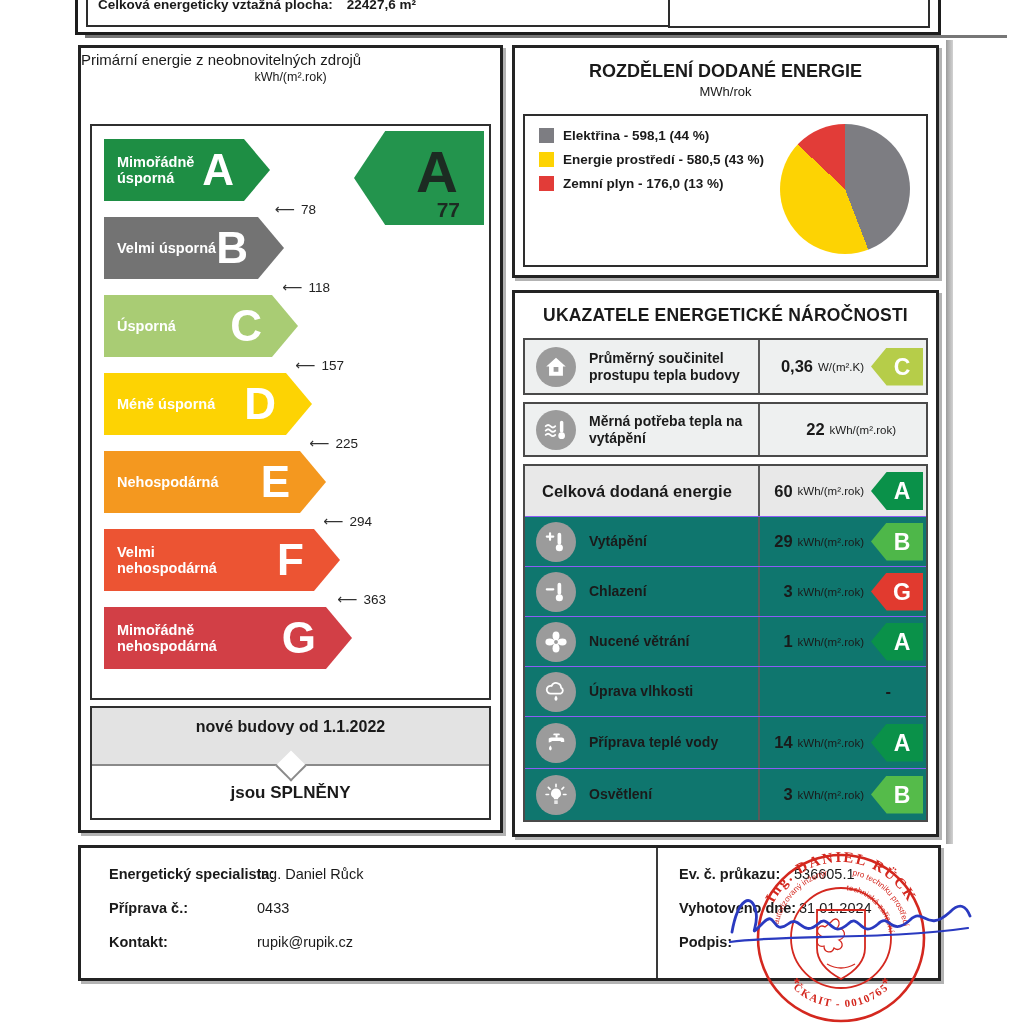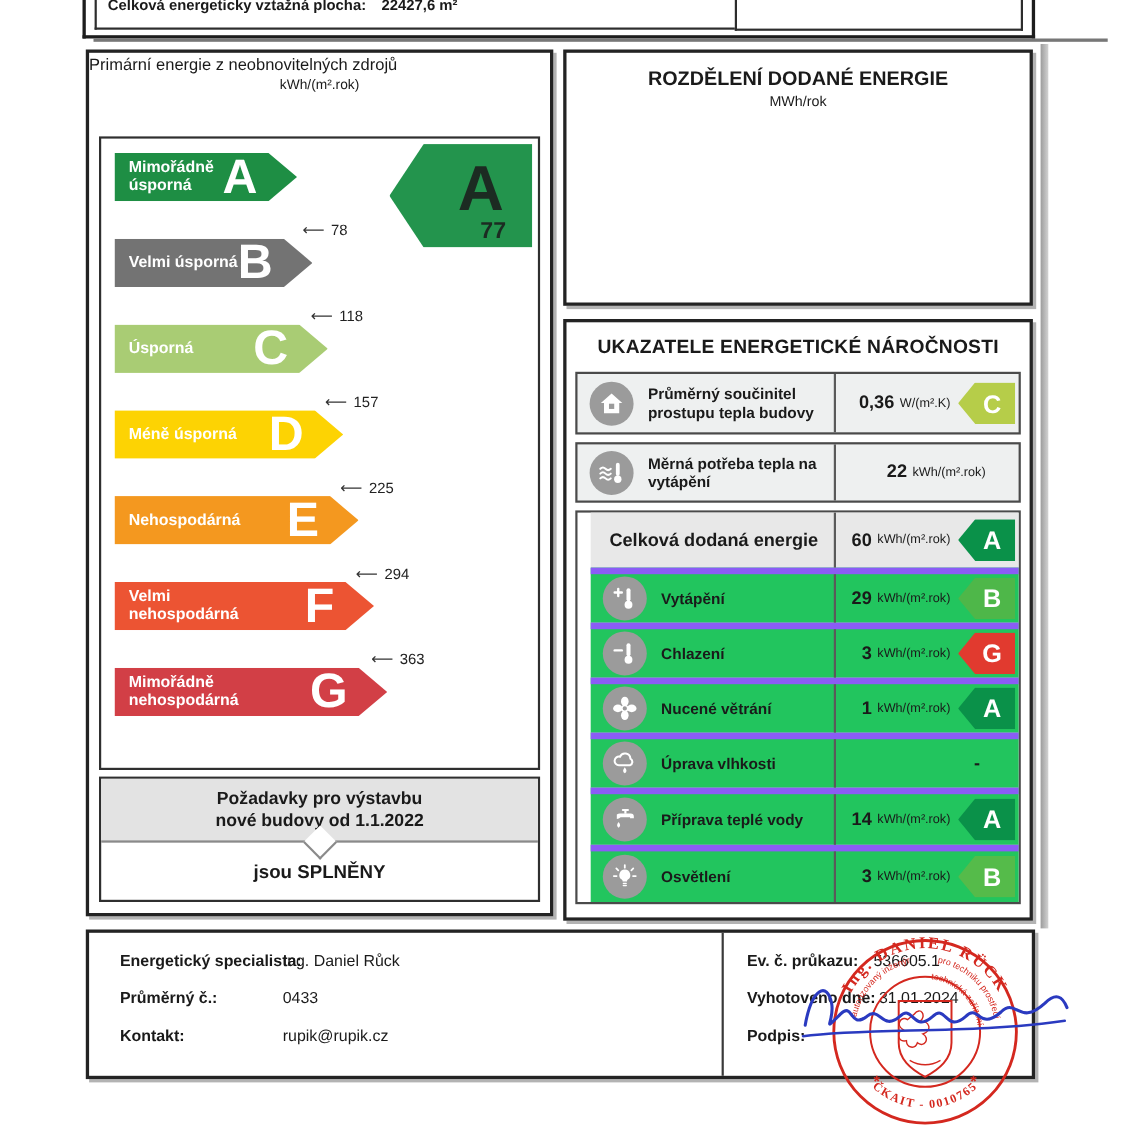--- a/index.html
+++ b/index.html
@@ -17,21 +17,21 @@
   #scan-edge{position:absolute;left:946px;top:40px;width:7px;height:804px;background:linear-gradient(90deg,#9c9c9c,#d2d2d2);}
 
   
   #class-panel{left:78px;top:45px;width:419px;height:782px;}
   #class-panel .p-title{text-align:center;font-size:21px;font-weight:bold;margin-top:10px;letter-spacing:.3px;}
   #class-panel .p-sub{text-align:left;font-size:15px;font-weight:normal;margin-top:3px;}
   #class-panel .p-unit{text-align:center;font-size:12.5px;margin-top:2px;}
   #class-chart{position:absolute;left:9px;right:9px;top:76px;height:576px;border:2px solid #2f2f2f;padding:13px 0 0 12px;box-sizing:border-box;}
   .crow{position:relative;height:78px;}
   .crow:last-child{height:62px;}
-  .arrow{position:relative;height:44px;clip-path:polygon(0 0,calc(100% - 26px) 0,100% 50%,calc(100% - 26px) 100%,0 100%);}
+  .arrow{position:relative;height:62px;clip-path:polygon(0 0,calc(100% - 26px) 0,100% 50%,calc(100% - 26px) 100%,0 100%);}
   .clabel{position:absolute;left:13px;top:50%;transform:translateY(-50%);width:118px;color:#fff;font-weight:bold;font-size:14.5px;line-height:1.12;}
   .cletter{position:absolute;right:36px;top:50%;transform:translateY(-50%);color:#fff;font-weight:bold;font-size:44px;line-height:1;}
   .threshold{position:absolute;top:62px;left:0;height:16px;display:flex;justify-content:flex-end;align-items:center;gap:7px;font-size:13.5px;color:#222;}
   .th-arrow{font-size:14px;letter-spacing:-1px;color:#333;}
   #rating-arrow{position:absolute;left:262px;top:5px;width:130px;height:94px;clip-path:polygon(0 50%,24% 0,100% 0,100% 100%,24% 100%);}
   #rating-arrow .r-letter{position:absolute;right:26px;top:44%;transform:translateY(-50%);font-size:58px;font-weight:bold;color:#1c2b22;line-height:1;}
   #rating-arrow .r-value{position:absolute;right:24px;bottom:5px;font-size:21px;font-weight:bold;color:#1c2b22;line-height:1;}
   #req-box{position:absolute;left:9px;right:9px;top:658px;height:114px;border:2px solid #2f2f2f;box-sizing:border-box;}
   #req-grey{position:relative;height:58px;background:#e3e3e3;border-bottom:2px solid #8a8a8a;text-align:center;font-size:16px;font-weight:bold;padding-top:9px;box-sizing:border-box;line-height:1.25;}
   #req-notch{position:absolute;left:50%;top:47px;width:22px;height:22px;transform:translateX(-50%) rotate(45deg);background:#fff;border-right:2px solid #8a8a8a;border-bottom:2px solid #8a8a8a;box-sizing:border-box;}
@@ -46,22 +46,22 @@
   .legend-item{display:flex;align-items:center;gap:9px;margin-bottom:9px;}
   .swatch{width:15px;height:15px;flex:0 0 15px;}
   .legend-text{font-size:13.5px;font-weight:bold;}
   .pie{position:absolute;right:16px;top:8px;width:130px;height:130px;border-radius:50%;}
 
   
   #ind-panel{left:512px;top:290px;width:421px;height:541px;}
   #ind-panel .p-title{text-align:center;font-size:17.5px;font-weight:bold;margin-top:12px;letter-spacing:.2px;}
   #ind-rows{position:absolute;left:8px;right:8px;top:45px;}
   .irow{display:flex;align-items:stretch;border:2px solid #4a4a4a;box-sizing:border-box;height:57px;margin-bottom:7px;background:#eef0f0;}
-  .itable{border:2px solid #4a4a4a;padding-left:12px;}
-  .itable .irow{border:none;border-top:6px solid #8b5cf6;margin:0;height:50px;background:#22c55e;}
+  .itable{border:2px solid #4a4a4a;}
+  .itable .irow{border:none;border-top:1px solid #8b5cf6;margin:0;height:50px;background:#0f766e;}
   .itable .irow:first-child{border-top:none;}
   .itable .irow:nth-child(6),.itable .irow:nth-child(7){height:52px;}
   .irow.em{background:#e8e8e8;}
   .icell{flex:1;display:flex;align-items:center;padding-left:11px;min-width:0;}
   .vcell{width:168px;flex:0 0 168px;border-left:2px solid #5a5a5a;display:flex;align-items:center;justify-content:flex-end;gap:5px;position:relative;padding-right:62px;box-sizing:border-box;}
   .vcell.nobadge{padding-right:30px;}
   .icon-circle{width:40px;height:40px;border-radius:50%;background:#9b9b9b;flex:0 0 40px;display:flex;align-items:center;justify-content:center;}
   .icon-circle svg{width:26px;height:26px;}
   .ilabel{margin-left:13px;font-weight:bold;font-size:14px;line-height:1.15;max-width:175px;}
   .ilabel.big{font-size:16.5px;margin-left:6px;max-width:230px;}
@@ -180,31 +180,47 @@
       </div>
 
       <div id="rating-arrow" style="background: rgb(35, 148, 77);">
         <span class="r-letter">A</span>
         <span class="r-value">77</span>
       </div>
     </div>
 
     <div id="req-box">
       <div id="req-grey">
-        <div>Požadavky pro výstavbu</div>
         <div>nové budovy od 1.1.2022</div>
       </div>
       <div id="req-notch"></div>
       <div id="req-result">jsou SPLNĚNY</div>
     </div>
   </div>
 
   <div class="panel" id="pie-panel">
     <div class="p-title">ROZDĚLENÍ DODANÉ ENERGIE</div>
     <div class="p-unit">MWh/rok</div>
+    <div id="pie-box">
+      <div class="legend">
+        <div class="legend-item">
+          <span class="swatch" style="background: rgb(125, 125, 130);"></span>
+          <span class="legend-text">Elektřina - 598,1 (44 %)</span>
+        </div>
+        <div class="legend-item">
+          <span class="swatch" style="background: rgb(253, 211, 3);"></span>
+          <span class="legend-text">Energie prostředí - 580,5 (43 %)</span>
+        </div>
+        <div class="legend-item">
+          <span class="swatch" style="background: rgb(226, 60, 56);"></span>
+          <span class="legend-text">Zemní plyn - 176,0 (13 %)</span>
+        </div>
+      </div>
+      <div class="pie" style="background: conic-gradient(rgb(125, 125, 130) 0deg, rgb(125, 125, 130) 159deg, rgb(253, 211, 3) 159deg, rgb(253, 211, 3) 313.2deg, rgb(226, 60, 56) 313.2deg, rgb(226, 60, 56) 360deg);"></div>
+    </div>
   </div>
 
   <div class="panel" id="ind-panel">
     <div class="p-title">UKAZATELE ENERGETICKÉ NÁROČNOSTI</div>
     <div id="ind-rows">
 
       <div class="irow">
         <div class="icell">
           <span class="icon-circle">
             <svg viewBox="0 0 24 24">
@@ -372,21 +388,21 @@
   </div>
 
   <div class="panel" id="footer-panel">
     <div id="footer-divider"></div>
 
     <div class="frow l1">
       <span class="flabel">Energetický specialista:</span>
       <span class="fval">Ing. Daniel Růck</span>
     </div>
     <div class="frow l2">
-      <span class="flabel">Průměrný č.:</span>
+      <span class="flabel">Příprava č.:</span>
       <span class="fval">0433</span>
     </div>
     <div class="frow l3">
       <span class="flabel">Kontakt:</span>
       <span class="fval">rupik@rupik.cz</span>
     </div>
 
     <div class="frow r1">
       <span class="flabel">Ev. č. průkazu:</span>
       <span class="fval">536605.1</span>

